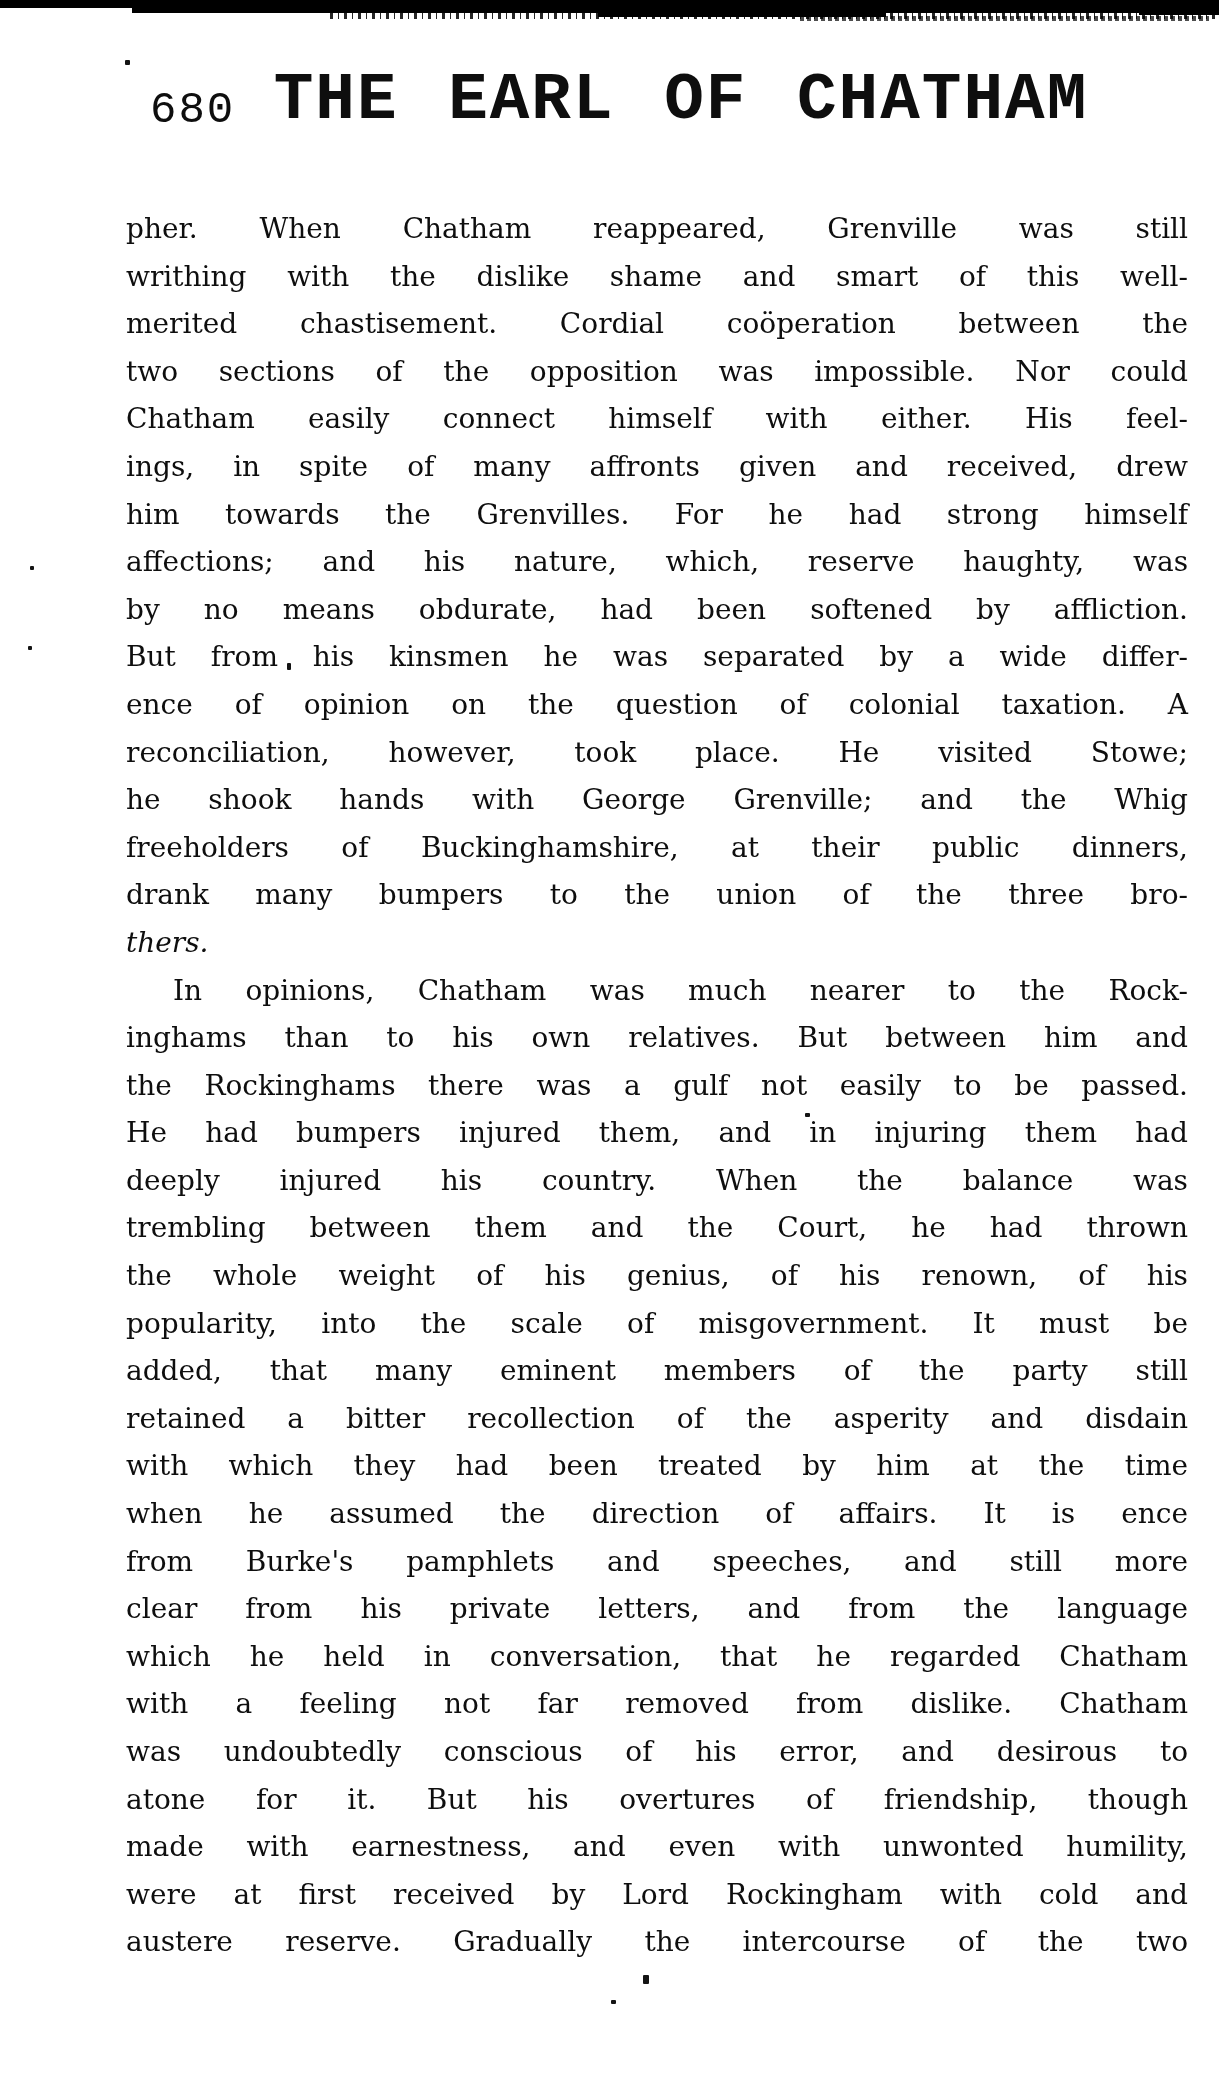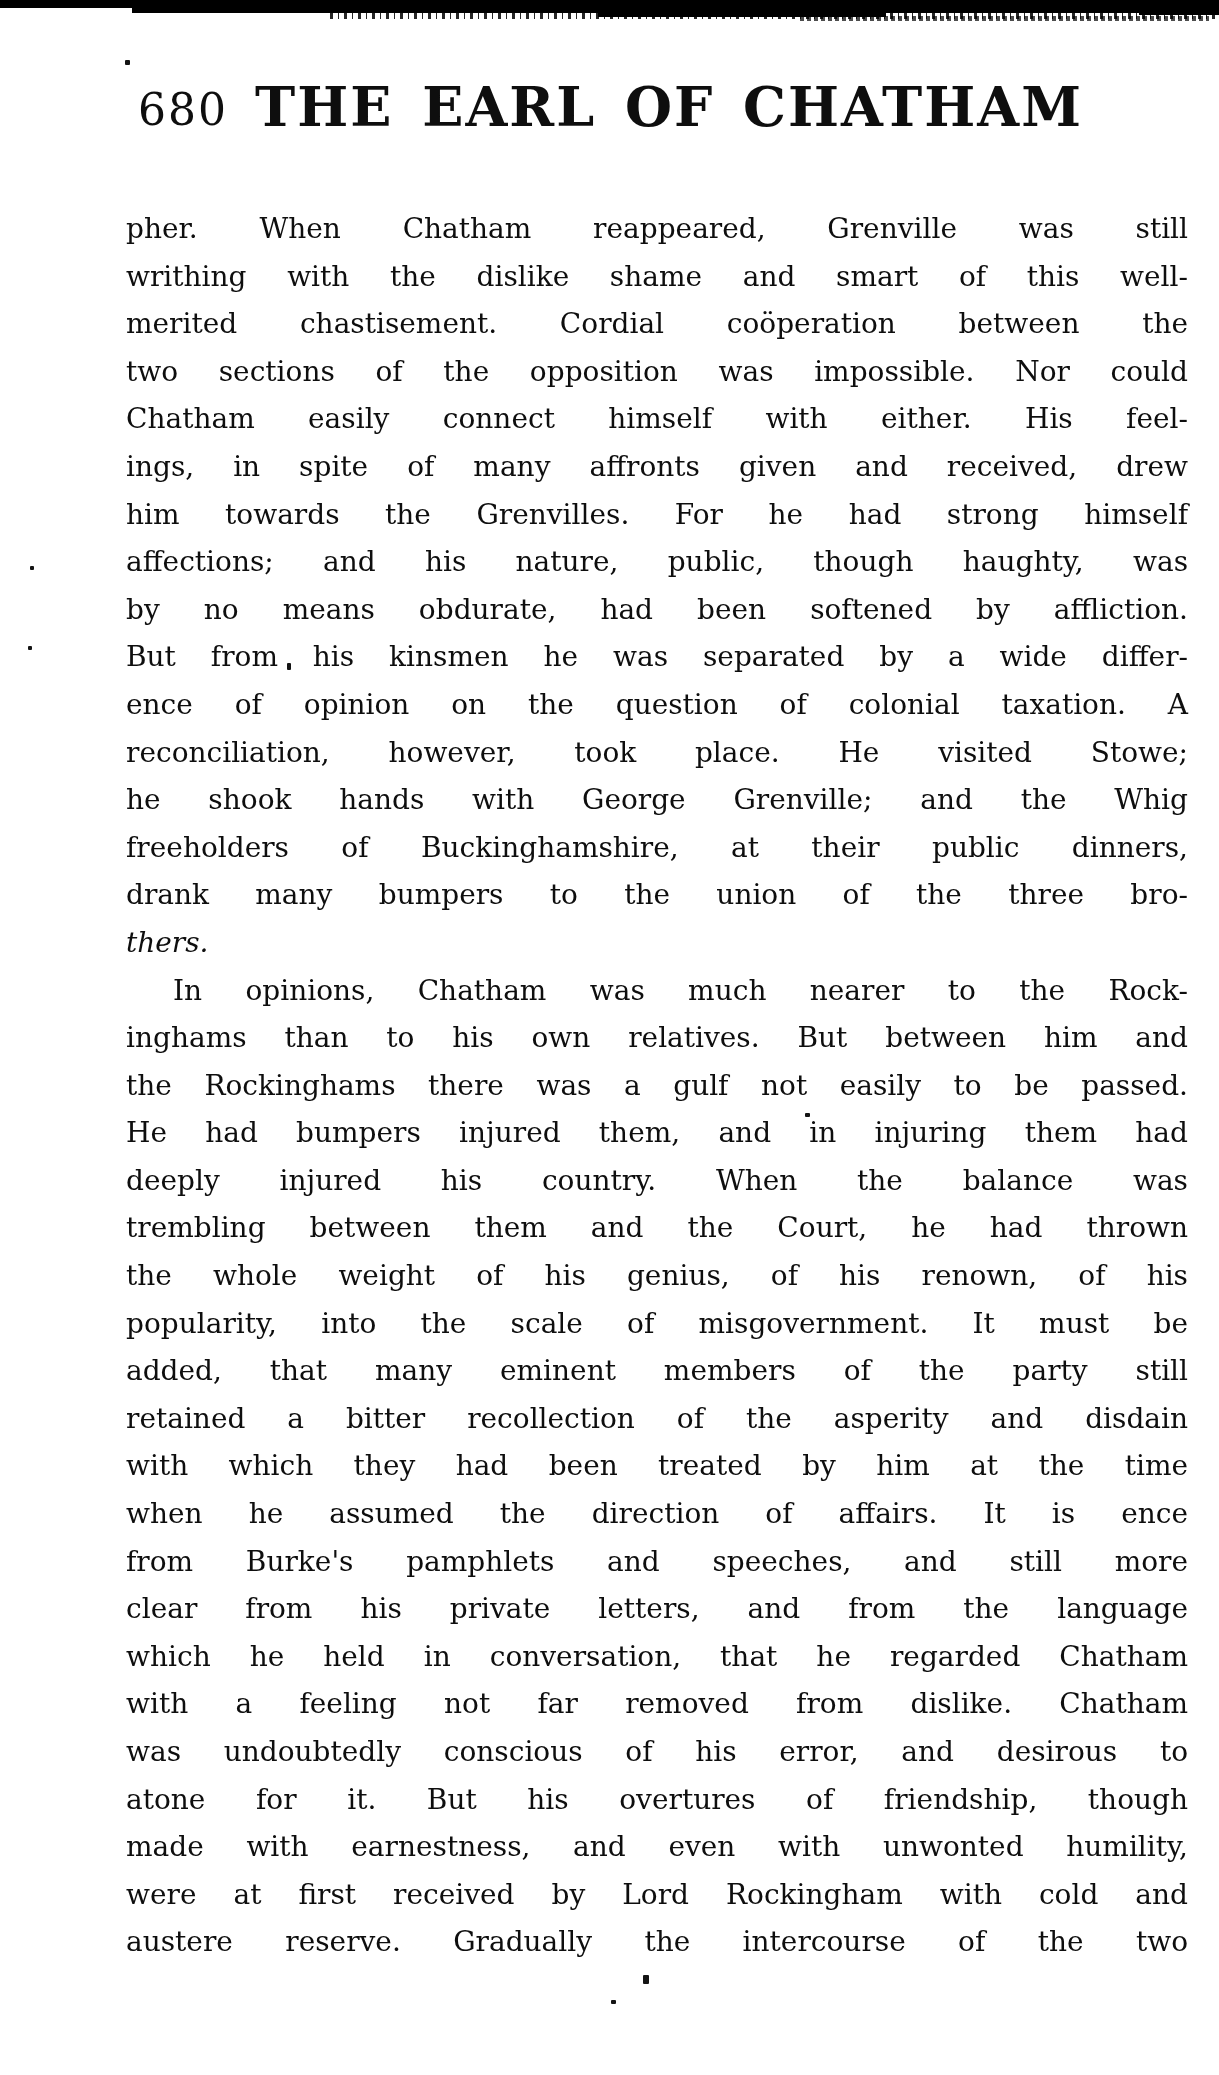--- a/index.html
+++ b/index.html
@@ -28,39 +28,40 @@
   .bar-dashes2 {
     position: absolute; left: 800px; right: 10px; top: 16px; height: 5px;
     background: repeating-linear-gradient(90deg,
       #000 0 4px, transparent 4px 7px);
     opacity: .7;
   }
 
   
   .running-head {
     position: absolute;
-    left: 126px;
+    left: 138px;
     width: 1062px;
     top: 76px;
     height: 56px;
+    font-family: Liberation Mono, monospace;
   }
   .page-number {
     position: absolute;
     left: 12px;
     bottom: 0;
     font-size: 44px;
     letter-spacing: 2px;
     line-height: 1;
   }
   .head-title {
     position: absolute;
     left: 50%;
     bottom: -2px;
     transform: translateX(calc(-50% + 12px));
-    font-size: 54px;
+    font-size: 66px;
     font-weight: bold;
     letter-spacing: 2px;
     word-spacing: 8px;
     line-height: 1;
     white-space: nowrap;
   }
 
   
   .page-text {
     position: absolute;
@@ -100,21 +101,21 @@
 </div>
 
 <div class="page-text" id="lines-container">
     <div class="line">pher.  When Chatham reappeared, Grenville was still</div>
     <div class="line">writhing with the dislike shame and smart of this well-</div>
     <div class="line">merited chastisement.  Cordial coöperation between the</div>
     <div class="line">two sections of the opposition was impossible.  Nor could</div>
     <div class="line">Chatham easily connect himself with either.  His feel-</div>
     <div class="line">ings, in spite of many affronts given and received, drew</div>
     <div class="line">him towards the Grenvilles.  For he had strong himself</div>
-    <div class="line">affections; and his nature, public, though haughty, was</div>
+    <div class="line">affections; and his nature, which, reserve haughty, was</div>
     <div class="line">by no means obdurate, had been softened by affliction.</div>
     <div class="line">But from his kinsmen he was separated by a wide differ-</div>
     <div class="line">ence of opinion on the question of colonial taxation.  A</div>
     <div class="line">reconciliation, however, took place.  He visited Stowe;</div>
     <div class="line">he shook hands with George Grenville; and the Whig</div>
     <div class="line">freeholders of Buckinghamshire, at their public dinners,</div>
     <div class="line">drank many bumpers to the union of the three bro-</div>
     <div class="line no-justify">thers.</div>
     <div class="line indent">In opinions, Chatham was much nearer to the Rock-</div>
     <div class="line">inghams than to his own relatives.  But between him and</div>

